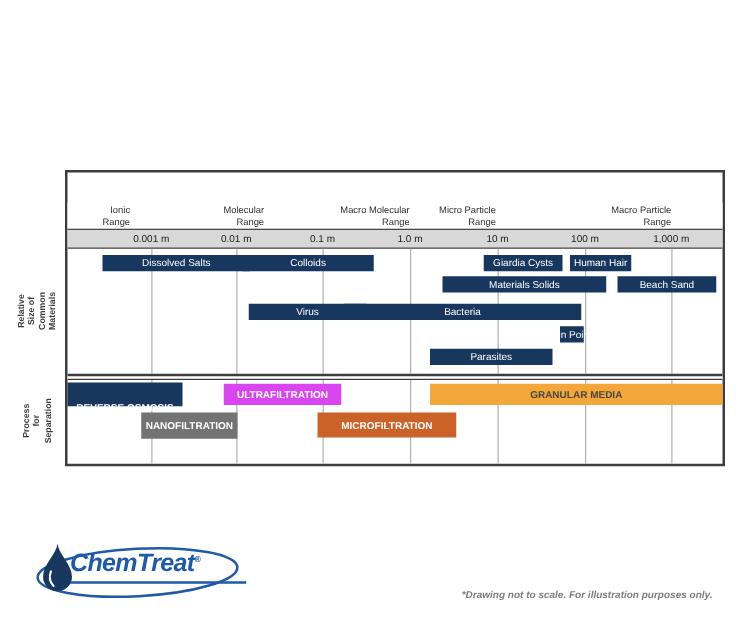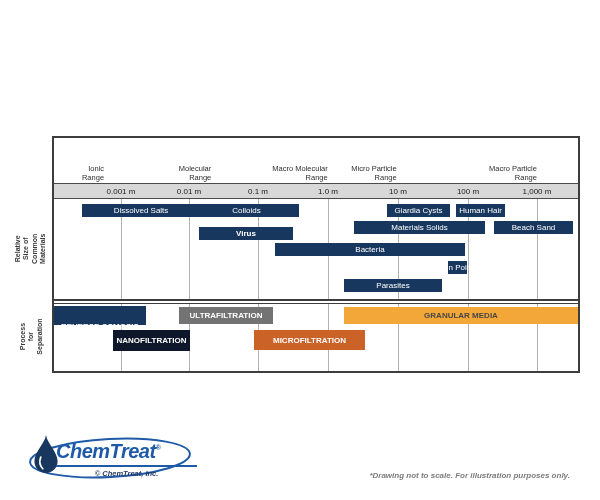--- a/index.html
+++ b/index.html
@@ -116,53 +116,52 @@
       <div class="gridline" style="left: 274px;"></div>
       <div class="gridline" style="left: 344px;"></div>
       <div class="gridline" style="left: 414px;"></div>
       <div class="gridline" style="left: 483px;"></div>
       <div class="bar material" style="left: 28px; top: 5px; width: 118px;">Dissolved Salts</div>
       <div class="bar material" style="left: 140px; top: 5px; width: 105px;">Colloids</div>
       <div class="bar material" style="left: 333px; top: 5px; width: 63px;">Giardia Cysts</div>
       <div class="bar material" style="left: 402px; top: 5px; width: 49px;">Human Hair</div>
       <div class="bar material" style="left: 300px; top: 22px; width: 131px;">Materials Solids</div>
       <div class="bar material" style="left: 440px; top: 22px; width: 79px;">Beach Sand</div>
-      <div class="bar material" style="left: 145px; top: 28px; width: 94px; font-weight: bold;">Virus</div>
+      <div class="bar material" style="left: 145px; top: 44px; width: 94px;">Virus</div>
       <div class="bar material" style="left: 221px; top: 44px; width: 190px;">Bacteria</div>
       <div class="bar material" style="left: 394px; top: 62px; width: 19px;">Pin Point</div>
       <div class="bar material" style="left: 290px; top: 80px; width: 98px;">Parasites</div>
     </div>
   <div class="divider"></div>
   <div class="area area-process">
       <div class="gridline" style="left: 67px;"></div>
       <div class="gridline" style="left: 135px;"></div>
       <div class="gridline" style="left: 204px;"></div>
       <div class="gridline" style="left: 274px;"></div>
       <div class="gridline" style="left: 344px;"></div>
       <div class="gridline" style="left: 414px;"></div>
       <div class="gridline" style="left: 483px;"></div>
       <div class="bar process" style="left: 0px; top: 2px; width: 92px; height: 19px; background: rgb(23, 55, 94);">
         <div style="text-align: center;">
           <div class="main">REVERSE OSMOSIS</div>
           <div class="sub">(Hyperfiltration)</div>
         </div>
       </div>
-      <div class="bar process" style="left: 125px; top: 3px; width: 94px; height: 17px; background: #737373;">ULTRAFILTRATION</div>
+      <div class="bar process" style="left: 125px; top: 3px; width: 94px; height: 17px; background: #d946ef;">ULTRAFILTRATION</div>
       <div class="bar process" style="left: 290px; top: 3px; width: 234px; height: 17px; background: rgb(243, 167, 56); color: rgb(71, 71, 71);">GRANULAR MEDIA</div>
-      <div class="bar process" style="left: 59px; top: 26px; width: 77px; height: 21px; background: #0f172a;">NANOFILTRATION</div>
+      <div class="bar process" style="left: 59px; top: 26px; width: 77px; height: 21px; background: #737373;">NANOFILTRATION</div>
       <div class="bar process" style="left: 200px; top: 26px; width: 111px; height: 20px; background: rgb(203, 98, 40);">MICROFILTRATION</div>
     </div>
 </div>
 
 <div class="logo">
   <svg width="178" height="54" viewBox="0 0 178 54">
     <ellipse cx="84" cy="28" rx="80" ry="19" fill="none" stroke="#1E5AA8" stroke-width="2" transform="rotate(-3 84 28)"></ellipse>
   </svg>
   <svg width="28" height="40" viewBox="0 0 24 38" style="left:6px; top:4px;">
     <path d="M12 1 C13 9 23 17 23 26 A11 11 0 1 1 1 26 C1 17 11 9 12 1 Z" fill="#17375E"></path>
     <path d="M7 22 C5.5 26 6 30 9 33" stroke="#ffffff" stroke-width="1.6" fill="none" stroke-linecap="round"></path>
   </svg>
   <div class="logo-text"><span>ChemTreat</span><sup>®</sup></div>
   <div class="logo-underline"></div>
-  <div class="logo-copy">© ChemTreat, Inc.</div>
 </div>
 
 <div class="footnote">*Drawing not to scale. For illustration purposes only.</div>
 
 </body></html>

